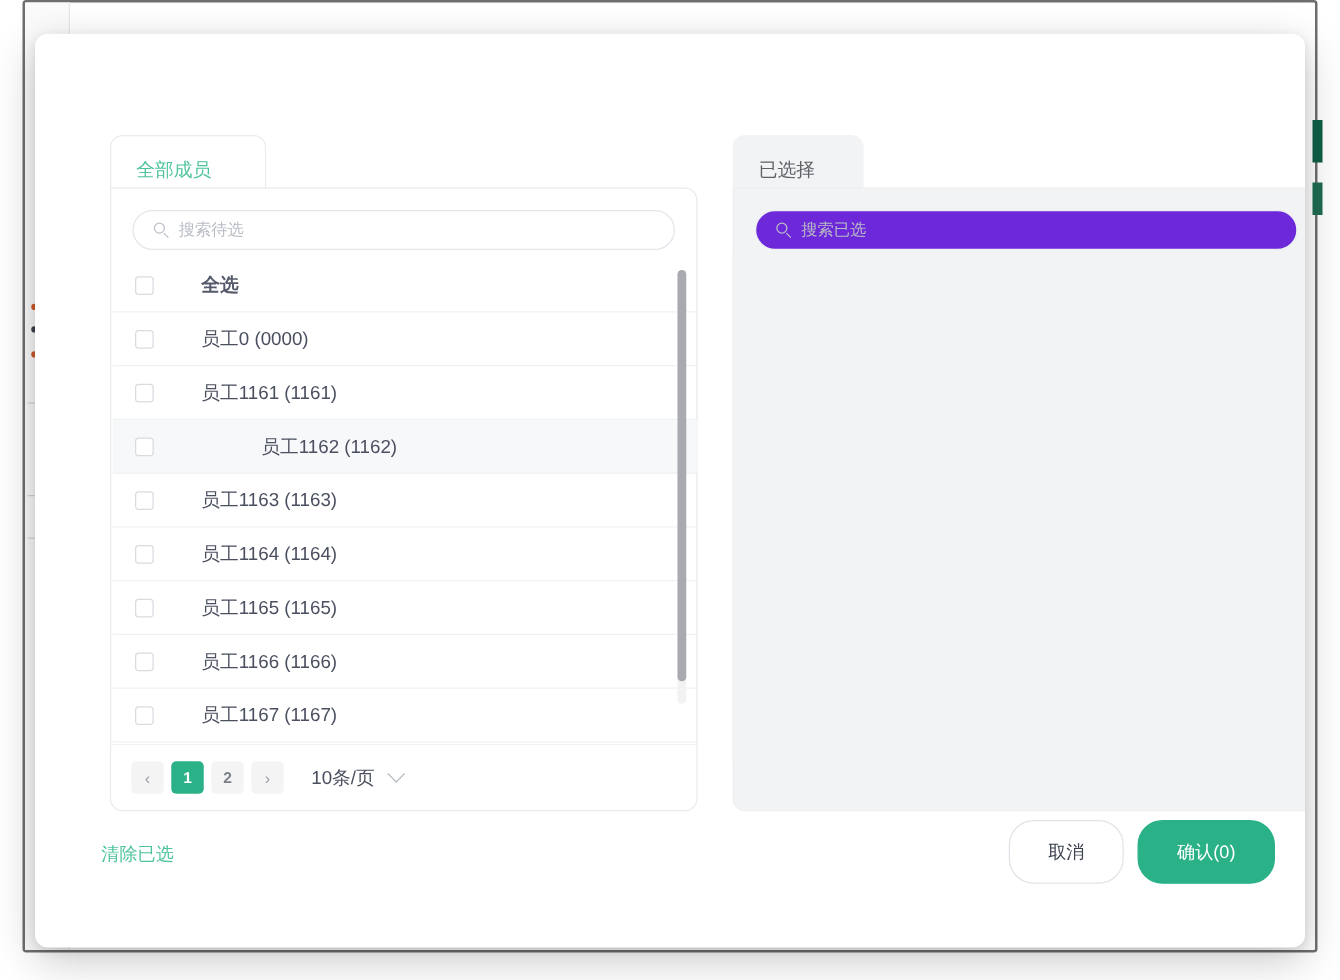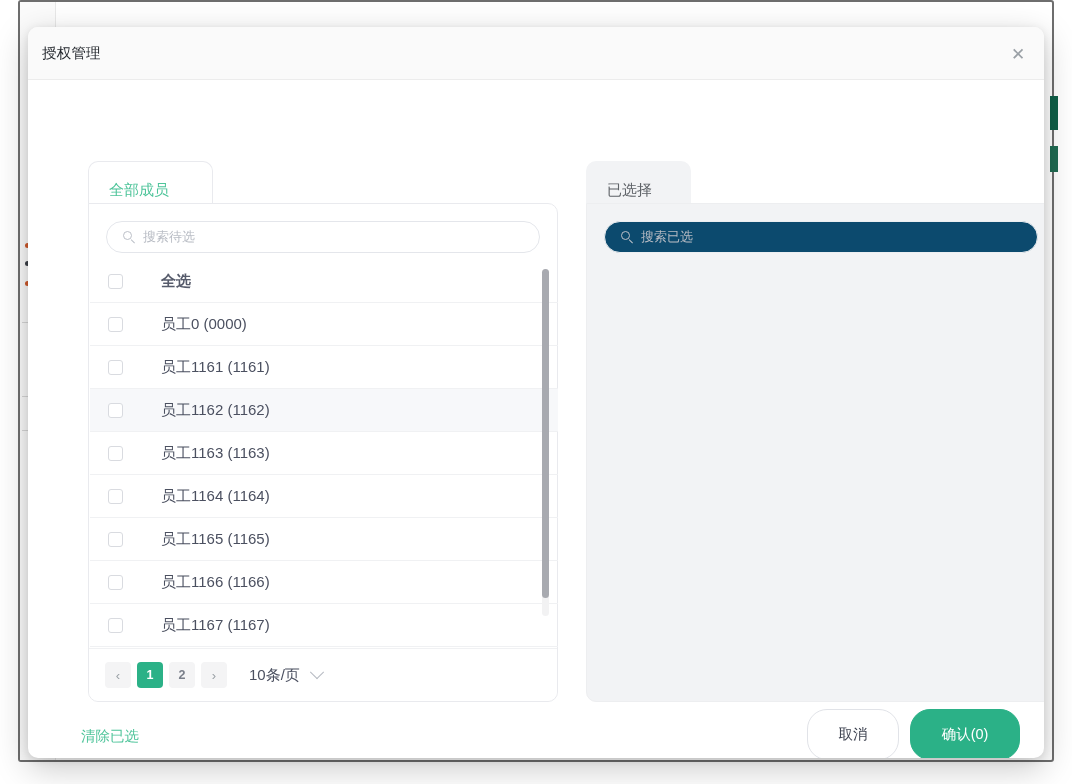--- a/index.html
+++ b/index.html
@@ -153,21 +153,21 @@
     position: relative;
     width: 100%;
     height: 32px;
     border-radius: 16px;
     box-sizing: border-box;
     display: flex;
     align-items: center;
     padding-left: 16px;
   }
   .search-left  { background: #ffffff; border: 1px solid #e4e6eb; }
-  .search-right { background: #0c4a6e; border: 1px solid #eceef1; }
+  .search-right { background: #6d28d9; border: 1px solid #eceef1; }
   .search-icon {
     width: 13px;
     height: 13px;
     flex: 0 0 13px;
     margin-right: 7px;
     position: relative;
   }
   .search-icon::before {
     content: "";
     position: absolute;
@@ -203,21 +203,21 @@
   }
   .row {
     position: relative;
     height: 43px;
     display: flex;
     align-items: center;
     border-bottom: 1px solid #f0f1f3;
     box-sizing: border-box;
     cursor: pointer;
   }
-  .row.hover { background: #f7f8fa; }
+  .row.hover { background: #f7f8fa; gap: 48px; }
   .row-head { border-bottom: 1px solid #f0f1f3; }
   .cb {
     width: 15px;
     height: 15px;
     margin-left: 18px;
     margin-right: 0;
     border: 1px solid #d9dbe0;
     border-radius: 3px;
     background: #ffffff;
     box-sizing: border-box;
@@ -358,24 +358,20 @@
   <div class="bd-dot" style="left:25px;top:281px;background:#d05a2c;"></div>
   <div class="bd-line" style="left:22px;top:322px;width:28px;"></div>
   <div class="bd-line" style="left:22px;top:396px;width:28px;"></div>
   <div class="bd-line" style="left:22px;top:430px;width:28px;"></div>
   <div class="bd-green" style="left:1050px;top:96px;width:8px;height:34px;"></div>
   <div class="bd-green" style="left:1050px;top:146px;width:8px;height:26px;background:#1f6b52;"></div>
 </div>
 
 <div class="modal">
 
-  <div class="modal-header">
-    <div class="modal-title">授权管理</div>
-    <div class="close-btn">✕</div>
-  </div>
 
   <div class="modal-body">
 
     <div class="panel panel-left">
       <div class="tab tab-left">
         <span>全部成员</span>
       </div>
 
       <div class="panel-box panel-box-left">
 

